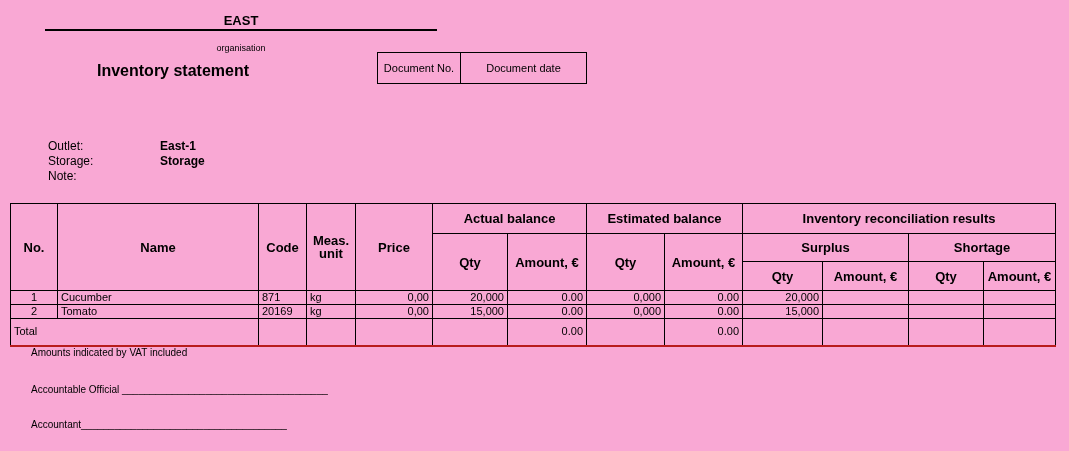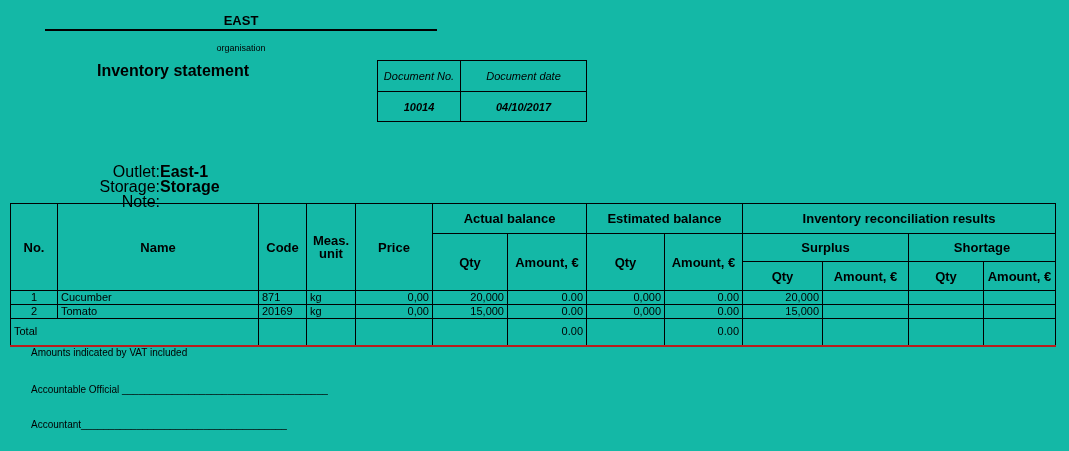--- a/index.html
+++ b/index.html
@@ -1,37 +1,37 @@
 <!DOCTYPE html>
 <html><head>
 <meta charset="utf-8">
 <style>
   * { margin:0; padding:0; box-sizing:border-box; }
   html,body { background:#fff; }
   body { font-family:"Liberation Sans", sans-serif; color:#000; }
-  .page { position:relative; width:1069px; height:451px; background:#14b8a6; overflow:hidden; }
+  .page { position:relative; width:1069px; height:451px; background:#f9a8d4; overflow:hidden; }
 
   
   .org { position:absolute; left:45px; top:13px; width:392px; text-align:center; }
   .org-name { display:block; font-size:13px; font-weight:bold; padding-bottom:1px; border-bottom:2px solid #000; }
   .org-sub { display:block; font-size:9px; margin-top:12px; }
 
   
   .page-title { position:absolute; left:97px; top:62px; font-size:16px; font-weight:bold; }
 
   
-  .doc-box { position:absolute; left:377px; top:60px; border-collapse:collapse; table-layout:fixed;font-style:italic; }
+  .doc-box { position:absolute; left:377px; top:52px; border-collapse:collapse; table-layout:fixed; }
   .doc-box td { border:1px solid #000; text-align:center; vertical-align:middle; font-size:11px; padding:0 2px; }
   .doc-box .lbl { height:31px; }
   .doc-box .val { height:30px; font-weight:bold; }
   .doc-box col.c1 { width:83px; }
   .doc-box col.c2 { width:126px; }
 
   
-  .meta { position:absolute; left:48px; top:164px; font-size:16px;text-align:right; }
+  .meta { position:absolute; left:48px; top:139px; font-size:12px; }
   .meta-row { display:flex; height:15px; line-height:15px; }
   .meta-label { width:112px; }
   .meta-value { font-weight:bold; }
 
   
   .main { position:absolute; left:10px; top:203px; width:1045px; border-collapse:collapse; table-layout:fixed; }
   .main th, .main td { border:1px solid #000; overflow:hidden; white-space:nowrap; }
   .main th { font-size:13px; font-weight:bold; text-align:center; vertical-align:middle; white-space:normal; line-height:13px; padding:0 2px; }
   .main td { font-size:11px; line-height:13px; height:14px; padding:0 3px; vertical-align:middle; }
   .main tr.h1 th { height:30px; }
@@ -62,24 +62,20 @@
 
   <table class="doc-box">
     <colgroup>
         <col class="c1">
         <col class="c2">
       </colgroup>
     <tbody>
         <tr>
       <td class="lbl">Document No.</td>
       <td class="lbl">Document date</td>
-    </tr>
-    <tr>
-      <td class="val">10014</td>
-      <td class="val">04/10/2017</td>
     </tr>
   </tbody>
     </table>
 
   <div class="meta">
     <div class="meta-row">
       <span class="meta-label">Outlet:</span>
       <span class="meta-value">East-1</span>
     </div>
     <div class="meta-row">

